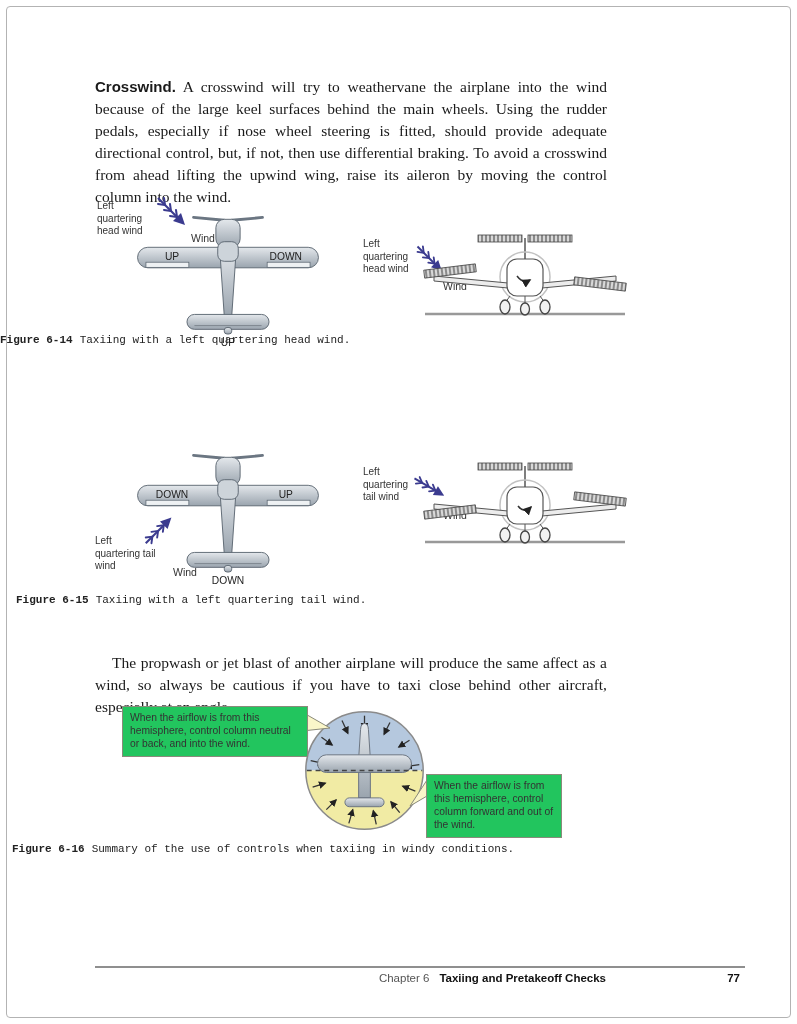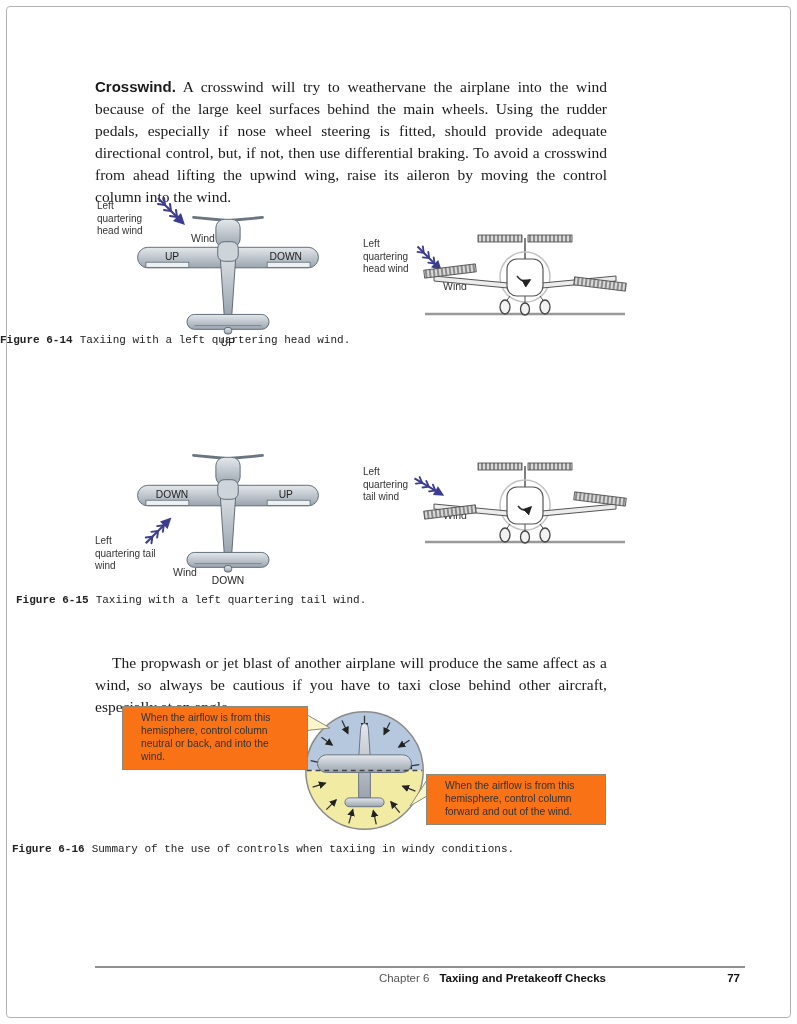--- a/index.html
+++ b/index.html
@@ -12,23 +12,23 @@
   .para .lead{font-family:"Liberation Sans",sans-serif;font-weight:bold;font-size:15px;}
   .para.indent{text-indent:17px;}
   .fig{position:absolute;}
   .fig-label{position:absolute;font-family:"Liberation Sans",sans-serif;
         font-size:10px;line-height:1.25;color:#333;}
   .wind-word{position:absolute;font-family:"Liberation Sans",sans-serif;
         font-size:10.5px;color:#333;margin-top:36px;}
   .caption{position:absolute;text-align:left;font-family:Liberation Mono, monospace;
         font-size:11px;color:#222;}
   .caption b{margin-right:7px;}
-  .callout{position:absolute;background:#f97316;border:1px solid #8a8a7a;
+  .callout{position:absolute;background:#22c55e;border:1px solid #8a8a7a;
         font-family:"Liberation Sans",sans-serif;font-size:10.3px;line-height:1.26;
-        color:#333;padding:5px 18px;box-sizing:border-box;}
+        color:#333;padding:5px 7px;box-sizing:border-box;}
   .footer-rule{position:absolute;left:95px;top:966px;width:650px;height:2px;background:#8f8f8f;}
   .footer-text{position:absolute;top:972px;font-family:"Liberation Sans",sans-serif;
         font-size:11.5px;color:#111;}
   .footer-chapter{right:191px;margin-left:44px;}
   .footer-chapter .chap{color:#555;margin-right:10px;}
   .footer-page{right:57px;font-weight:bold;}
   svg{display:block;}
   svg text{font-family:"Liberation Sans",sans-serif;}
   .wing-label{font-size:11px;fill:#222;}
 </style>
@@ -201,20 +201,20 @@
       </g>
       <line x1="11" y1="70" x2="129" y2="70" stroke="#444" stroke-width="1.3" stroke-dasharray="5,4"></line>
     </svg>
 
     <svg style="position:absolute;left:0;top:0" width="797" height="140">
       <polygon points="302,12 330,28 302,31" fill="#faf6c9" stroke="#8a8a7a"></polygon>
       <polygon points="427,80 427,96 410,106" fill="#faf6c9" stroke="#8a8a7a"></polygon>
     </svg>
 
     <div class="callout" style="left:122px;top:6px;width:186px">When the airflow is from this hemisphere, control column neutral or back, and into the wind.</div>
-    <div class="callout" style="left:426px;top:74px;width:180px">When the airflow is from this hemisphere, control column forward and out of the wind.</div>
+    <div class="callout" style="left:426px;top:74px;width:136px">When the airflow is from this hemisphere, control column forward and out of the wind.</div>
   </div>
   <div class="caption" style="left:12px;top:843px;width:700px"><b>Figure 6-16</b><span>Summary of the use of controls when taxiing in windy conditions.</span></div>
 
   <div class="footer-rule"></div>
   <div class="footer-text footer-chapter"><span class="chap">Chapter 6</span><b>Taxiing and Pretakeoff Checks</b></div>
   <div class="footer-text footer-page">77</div>
 </div>
 
 </body></html>

